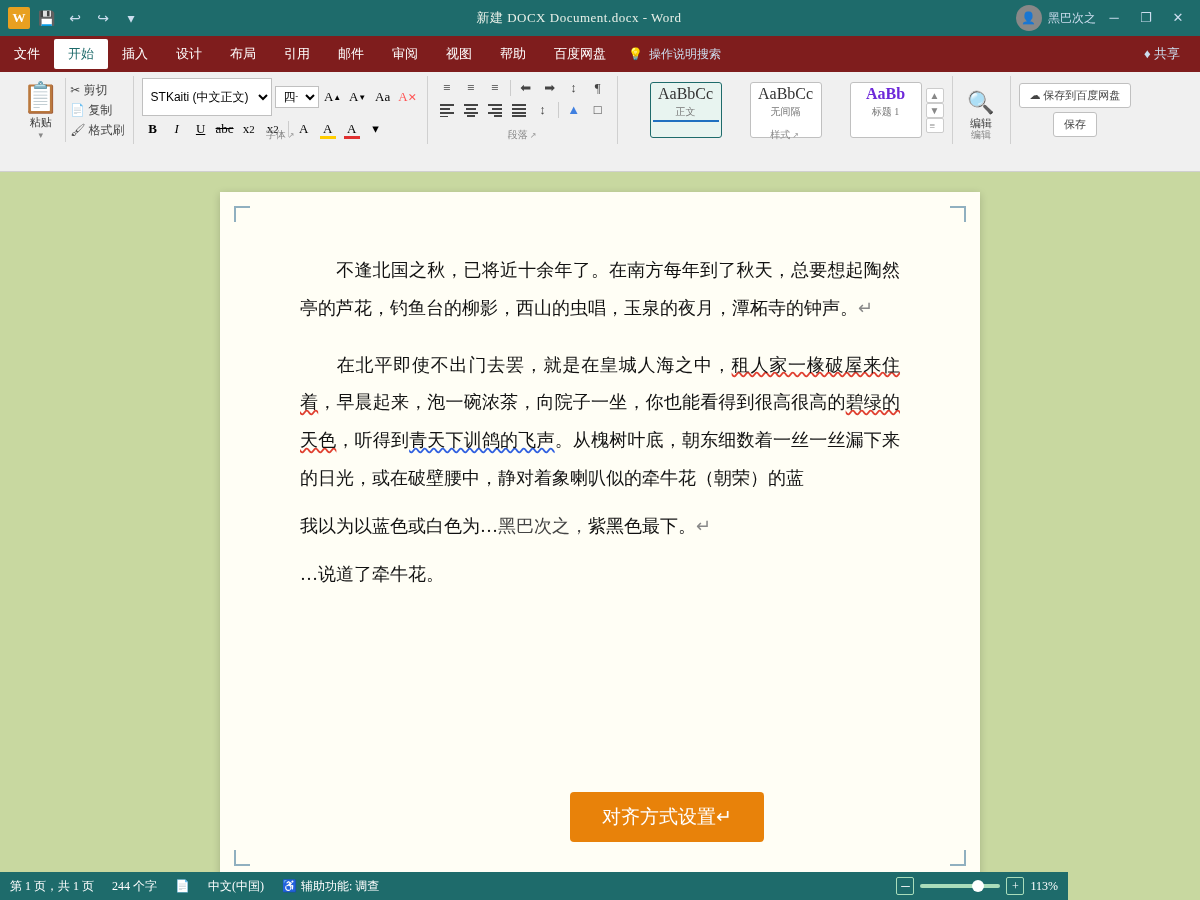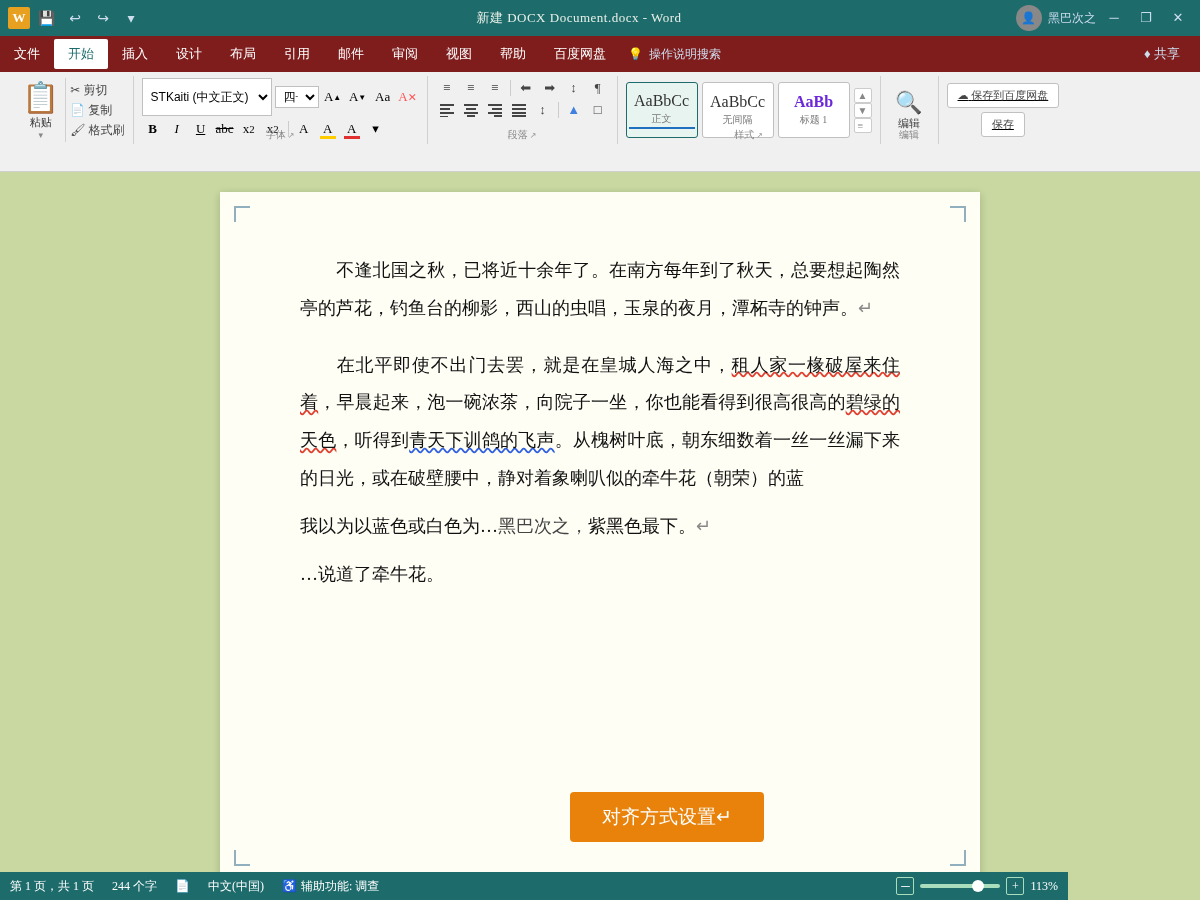--- a/index.html
+++ b/index.html
@@ -85,22 +85,22 @@
     }
     .font-btn.bold { font-weight: bold; }
     .font-btn.italic { font-style: italic; }
     .font-btn.underline { text-decoration: underline; }
     .para-btn {
       width: 22px; height: 20px; display: flex; align-items: center; justify-content: center;
       font-size: 13px; cursor: pointer; border: 1px solid transparent; border-radius: 2px; color: #444;
     }
     .style-box {
       width: 72px; height: 56px; border: 1px solid #c0c0c0; border-radius: 3px;
-      display: flex; flex-direction: column; align-items: center; justify-content: center;
-      cursor: pointer; background: white; font-size: 11px; color: #333; padding: 2px;
+      display: flex; flex-direction: column; align-items: center; 
+      cursor: pointer; background: white; font-size: 11px; color: #333; padding: 2px; margin-left: 24px;
     }
     .style-box.active { border-color: #1e6b6b; background: #e8f4f0; }
     .style-box .style-label { font-size: 10px; color: #777; margin-top: 2px; }
     .edit-btn {
       width: 40px; height: 50px; display: flex; flex-direction: column; align-items: center; justify-content: center;
       cursor: pointer; font-size: 11px; color: #444; border: 1px solid transparent; border-radius: 3px;
     }
     .edit-btn .icon { font-size: 22px; }
     .save-btn {
       padding: 4px 10px; font-size: 11px; cursor: pointer; text-align: center;
@@ -385,21 +385,21 @@
       <div class="rg" style="align-items:center;justify-content:center;min-width:58px;position:relative;">
         <div class="edit-btn">
           <span class="icon">🔍</span>
           <span>编辑</span>
         </div>
         <div class="rg-label" style="position:absolute;bottom:2px;left:0;right:0;">
           <span>编辑</span>
         </div>
       </div>
 
-      <div class="rg" style="border-right:none;align-items:center;justify-content:center;gap:4px;text-decoration:underline;">
+      <div class="rg" style="border-right:none;align-items:center;justify-content:center;gap:4px;">
         <div class="save-btn">
           <span>☁</span>
           <span>保存到百度网盘</span>
         </div>
         <div class="save-btn">保存</div>
       </div>
 
     </div>
   </div>
 

